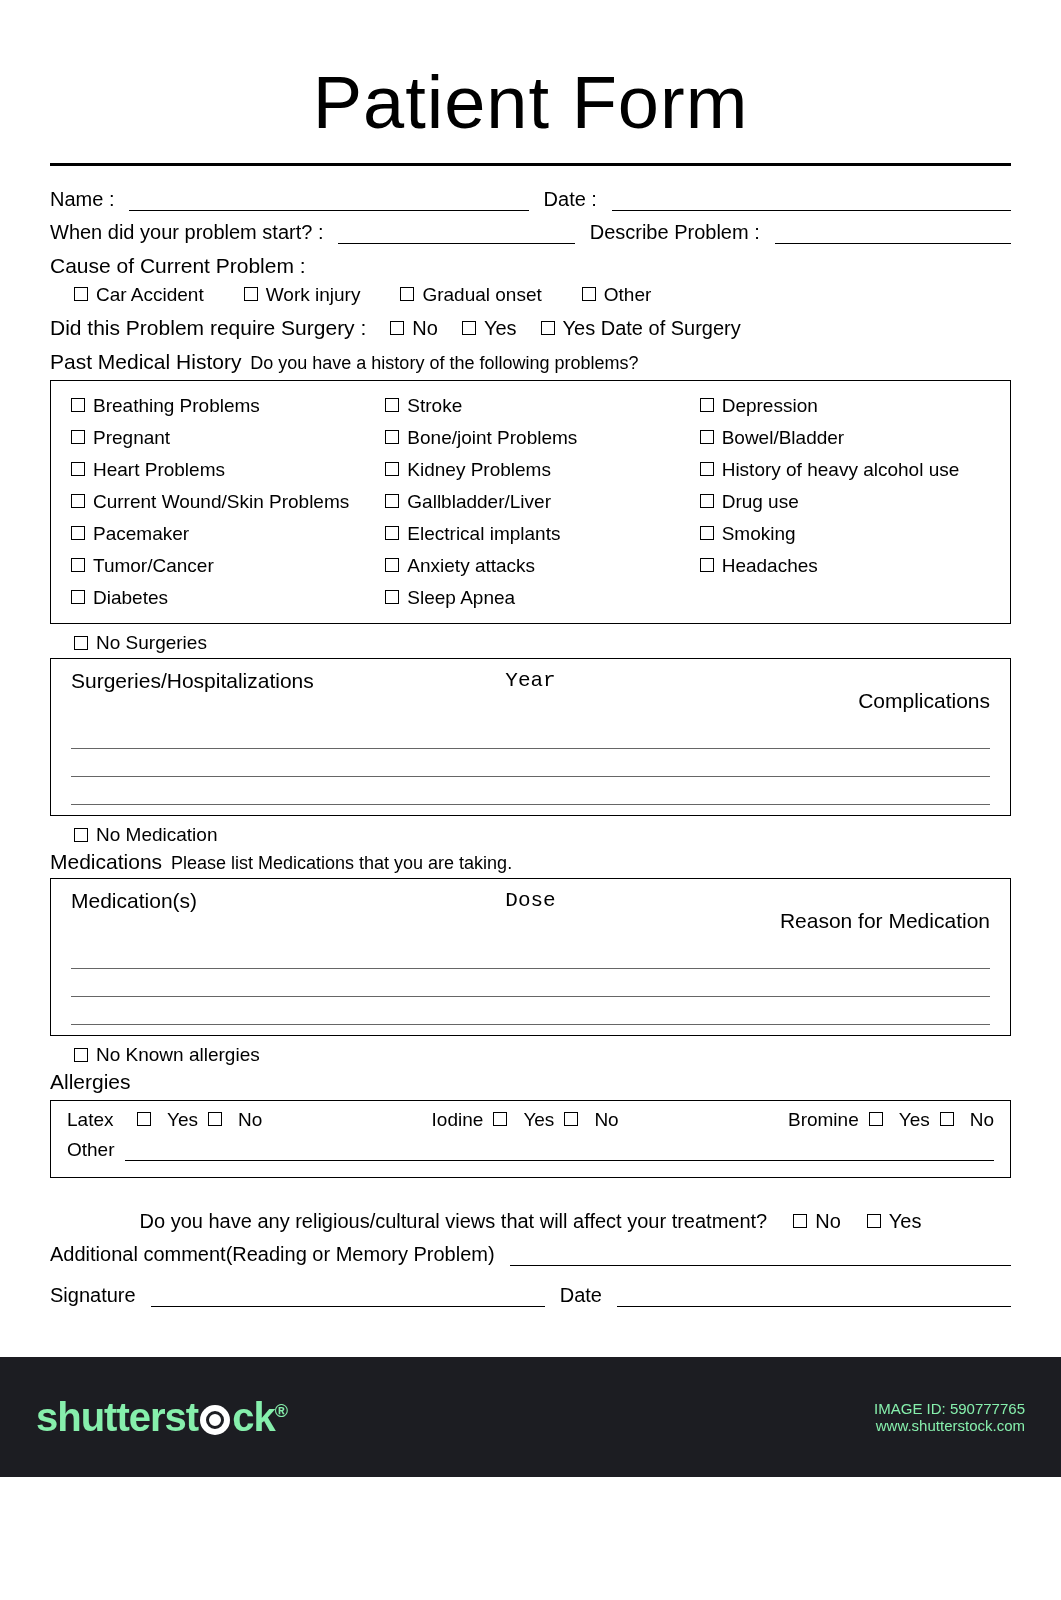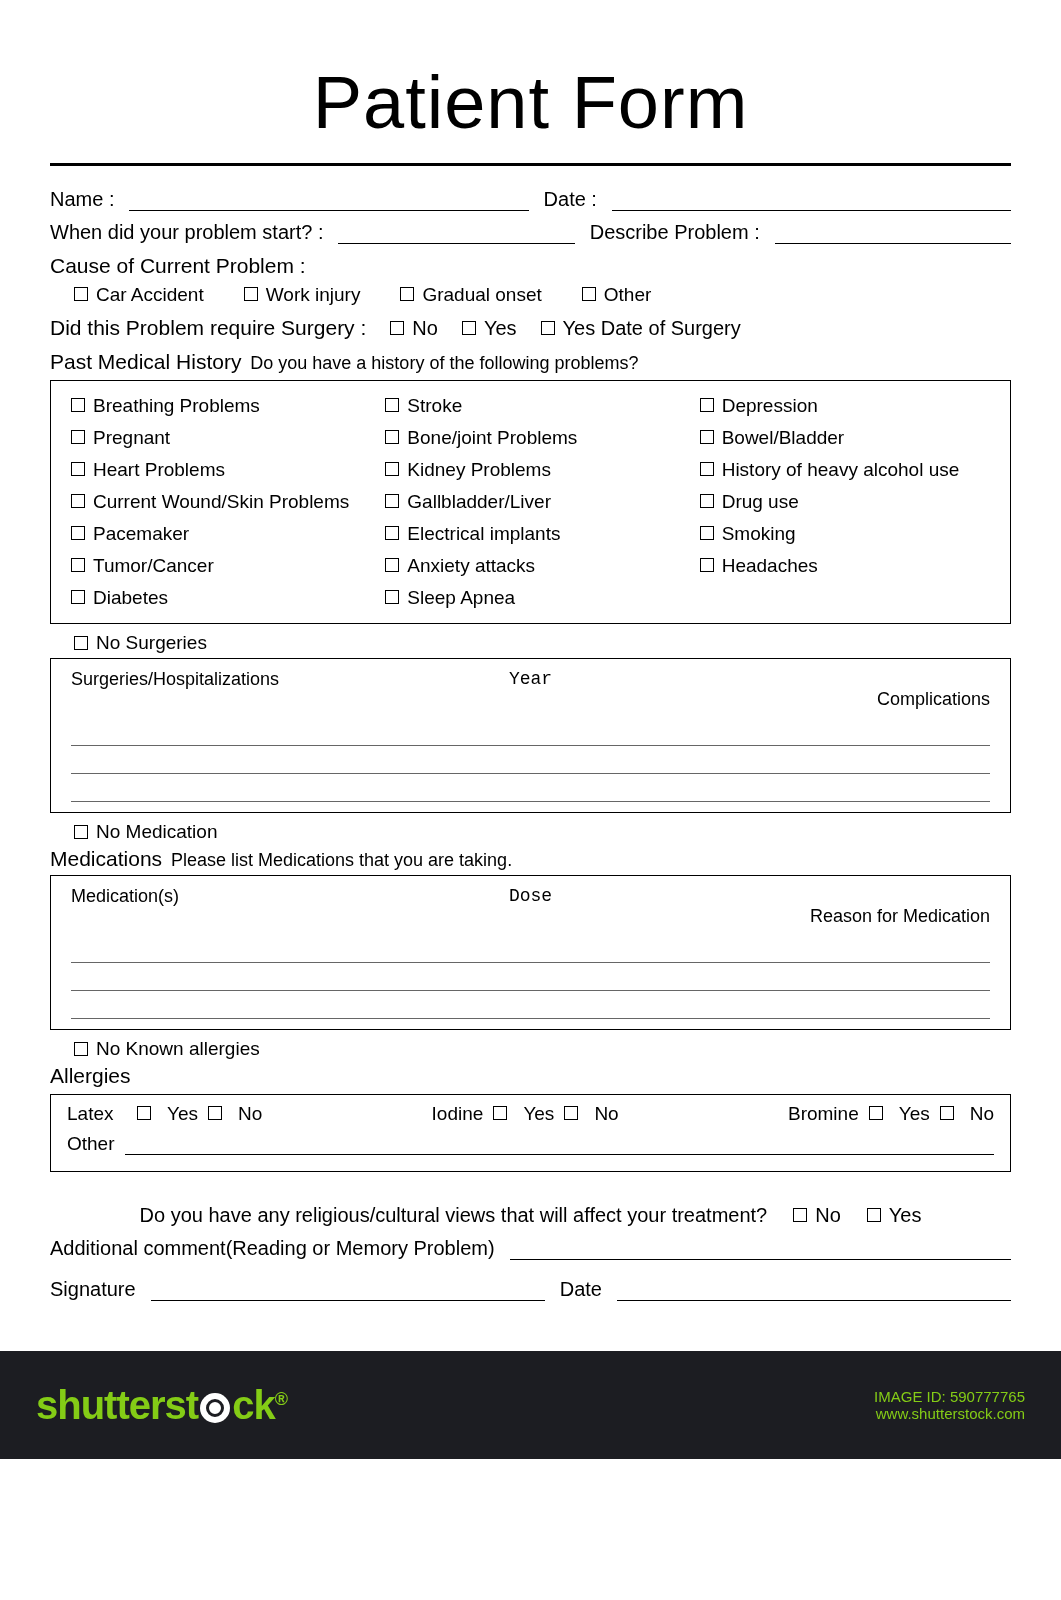--- a/index.html
+++ b/index.html
@@ -85,21 +85,21 @@
     font-size: 19px;
     margin: 8px 0 4px 24px;
   }
   .tbl-box {
     border: 1.5px solid #000;
     padding: 10px 20px 8px 20px;
     margin-bottom: 4px;
   }
   .tbl-head {
     display: flex;
-    font-size: 18px;
+    font-size: 21px;
     margin-bottom: 10px;
   }
   .tbl-head .c1 { flex: 1.2; }
   .tbl-head .c2 { flex: 1; text-align: center; font-family: Liberation Mono, monospace; }
   .tbl-head .c3 { flex: 1.2; text-align: right; margin-top: 20px; }
   .tblline {
     border-bottom: 1px solid #666;
     height: 26px;
     margin-bottom: 2px;
   }
@@ -115,22 +115,22 @@
     margin-bottom: 8px;
   }
   .agroup {
     display: flex;
     align-items: center;
     gap: 8px;
   }
   .spacer { flex: 1; }
   .footer {
     background: #1c1d22;
-    color: #84cc16;
-    height: 108px;
+    color: #86efac;
+    height: 120px;
     display: flex;
     align-items: center;
     padding: 0 36px;
   }
   .footer-right {
     margin-left: auto;
     text-align: right;
     font-size: 15px;
   }
   .shutter {

